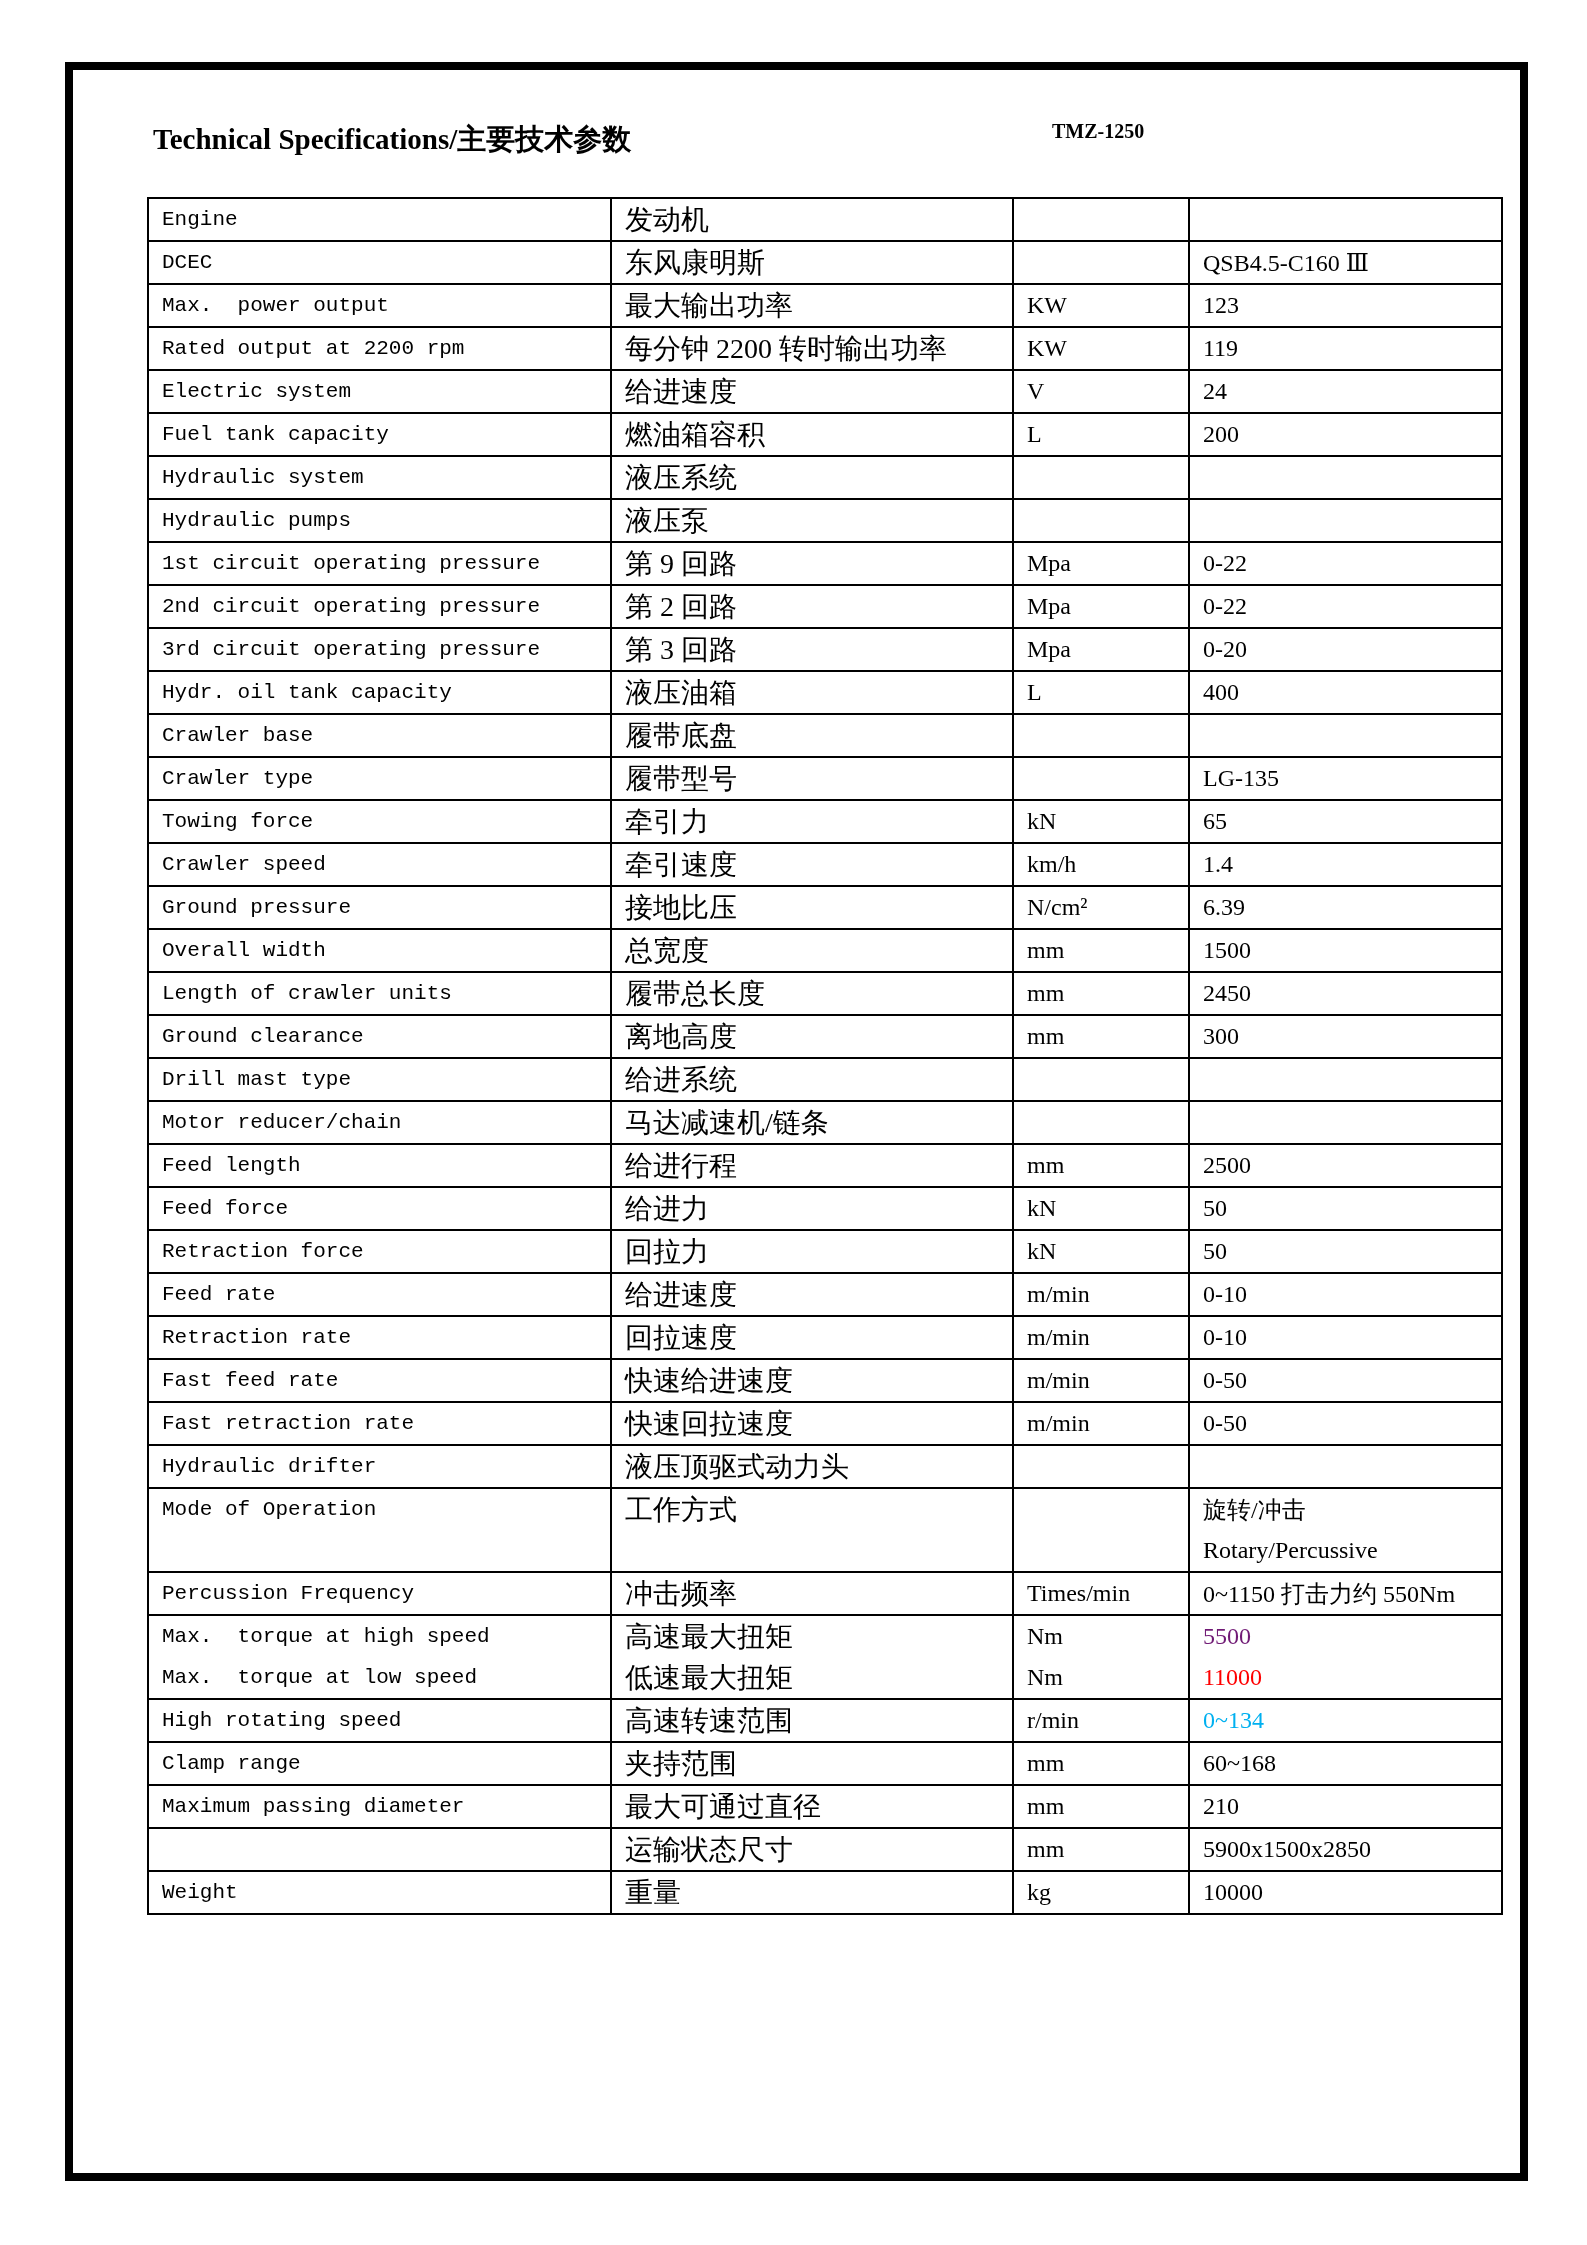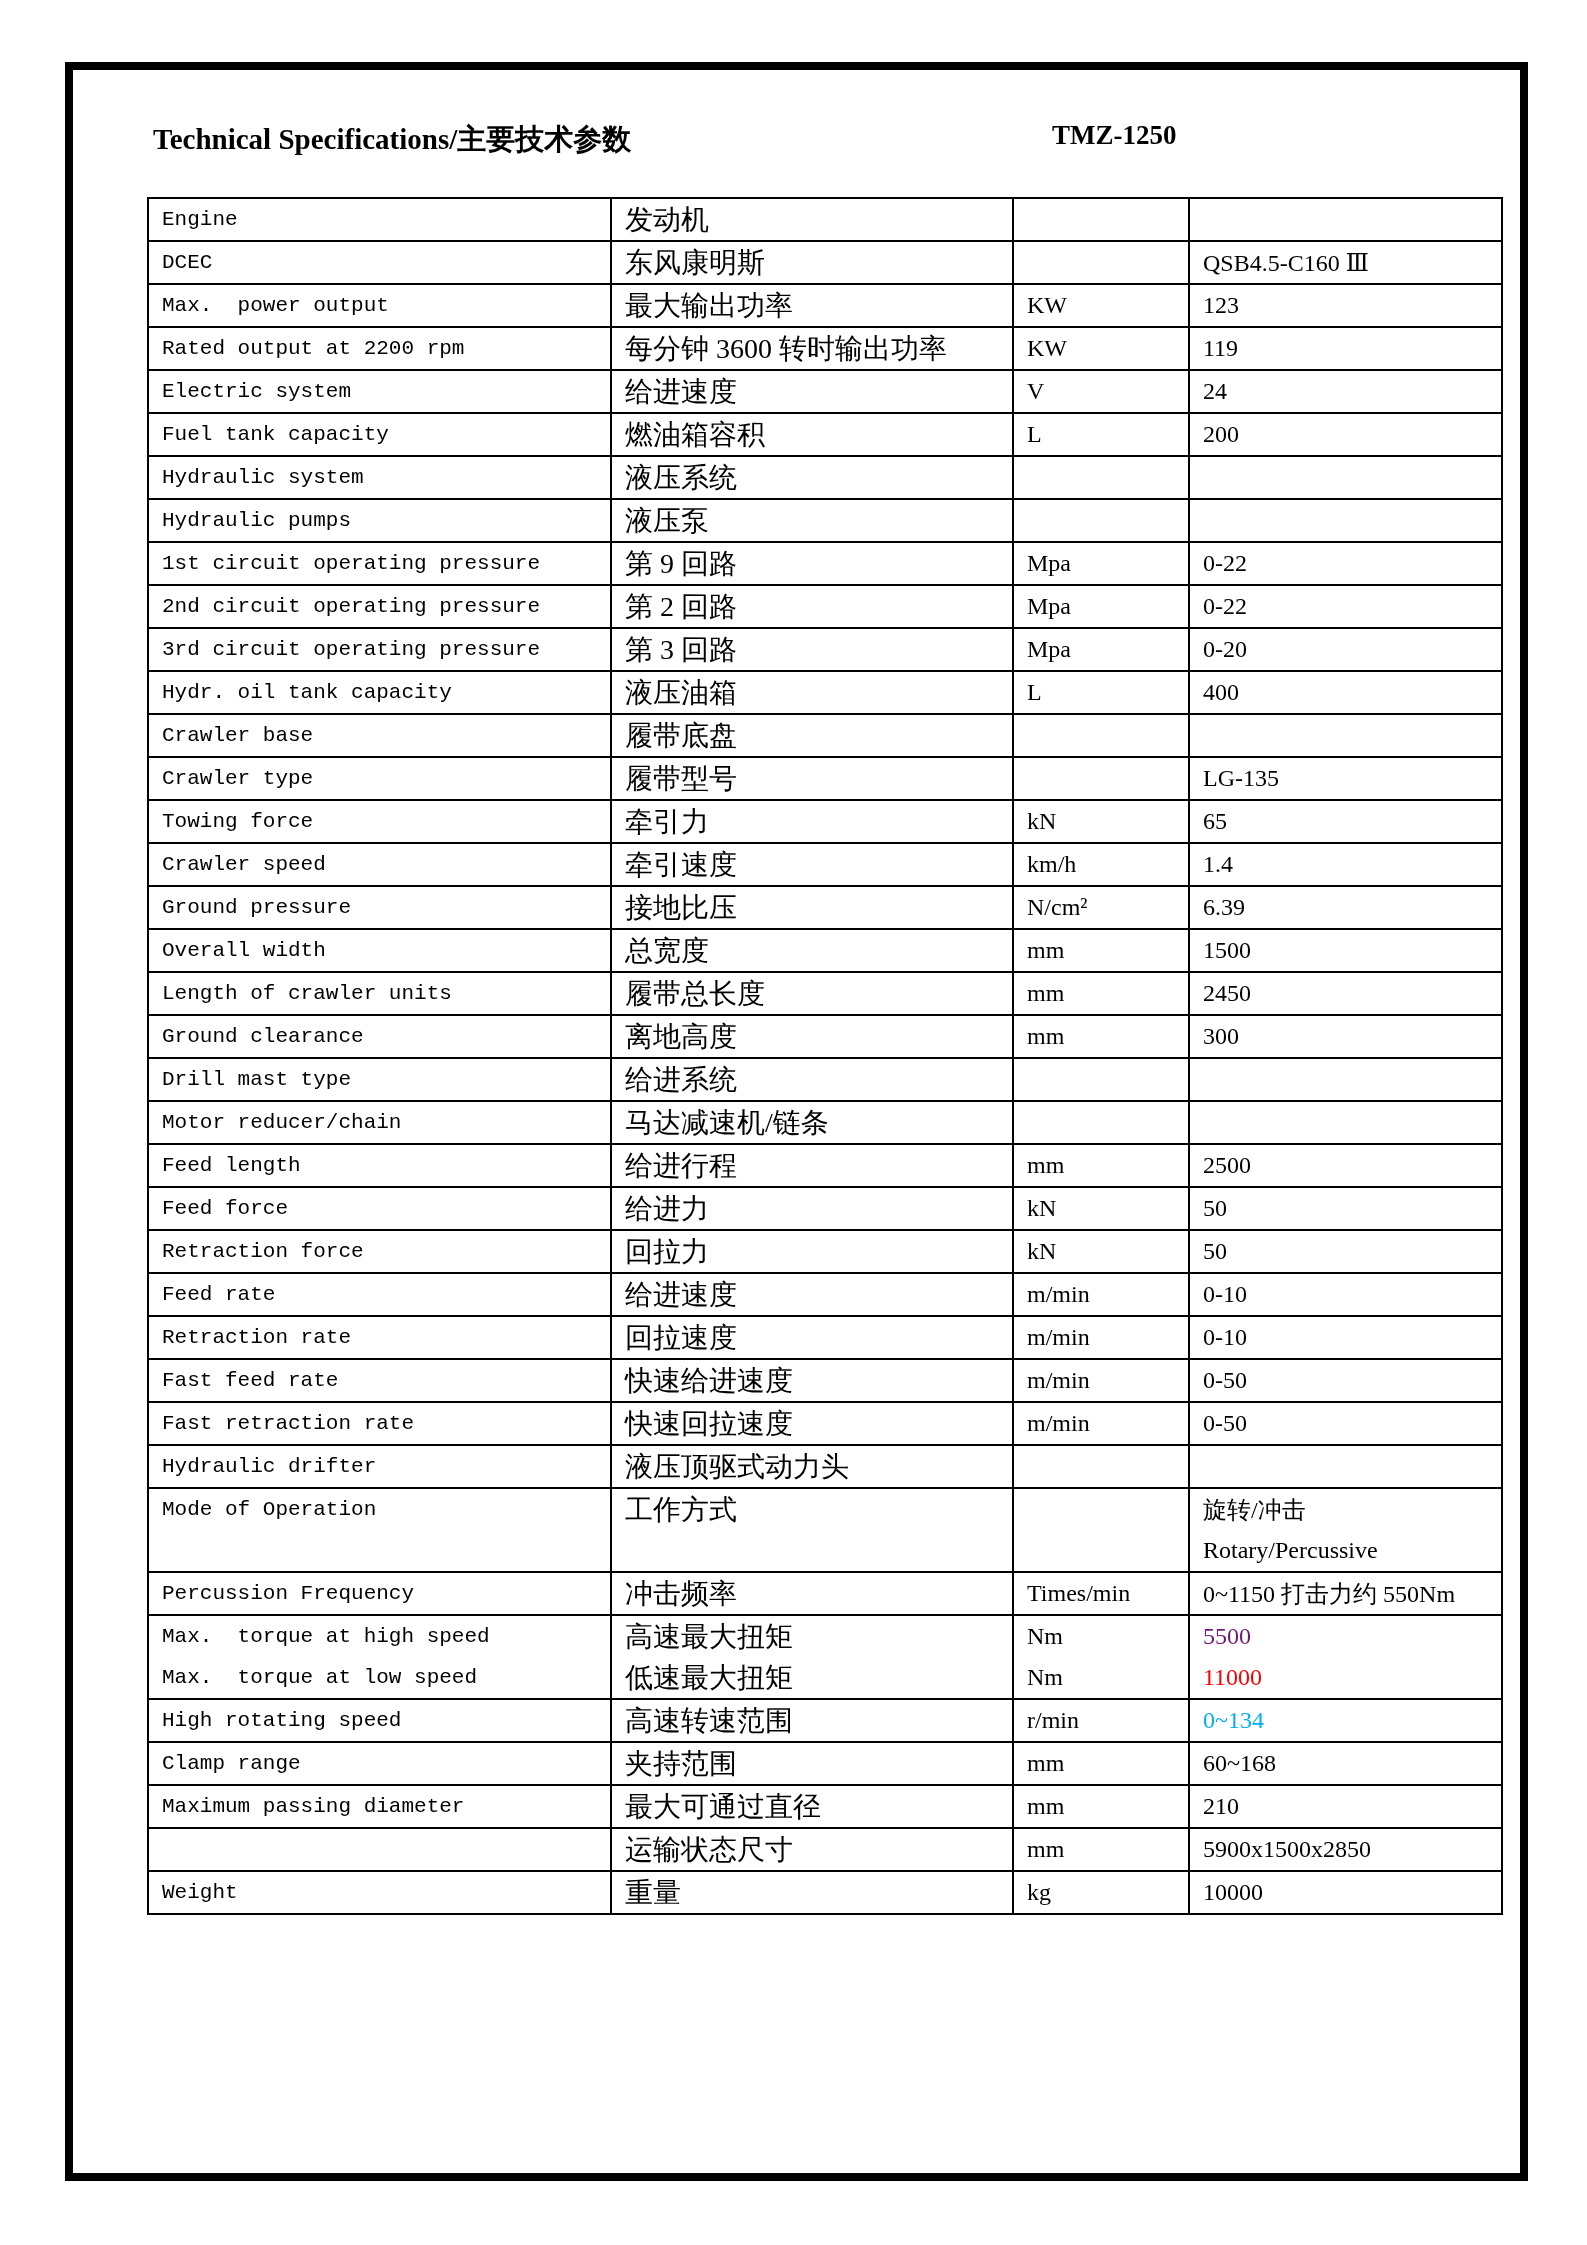--- a/index.html
+++ b/index.html
@@ -23,21 +23,21 @@
     font-family: "Liberation Serif", "DejaVu Serif", serif;
     font-weight: bold;
     font-size: 29px;
     white-space: pre;
   }
   .model-number {
     position: absolute;
     top: 120px; left: 1052px;
     font-family: "Liberation Serif", "DejaVu Serif", serif;
     font-weight: bold;
-    font-size: 27px;
+    font-size: 20px;
     white-space: pre;
   }
   table.spec {
     position: absolute;
     left: 147px; top: 197px;
     width: 1354px;
     border-collapse: collapse;
     table-layout: fixed;
   }
   table.spec td {
@@ -126,21 +126,21 @@
         </td>
         <td class="value">
           <div class="line">123</div>
         </td>
       </tr>
       <tr>
         <td class="en">
           <div class="line">Rated output at 2200 rpm</div>
         </td>
         <td class="zh">
-          <div class="line">每分钟 3600 转时输出功率</div>
+          <div class="line">每分钟 2200 转时输出功率</div>
         </td>
         <td class="unit">
           <div class="line">KW</div>
         </td>
         <td class="value">
           <div class="line">119</div>
         </td>
       </tr>
       <tr>
         <td class="en">

